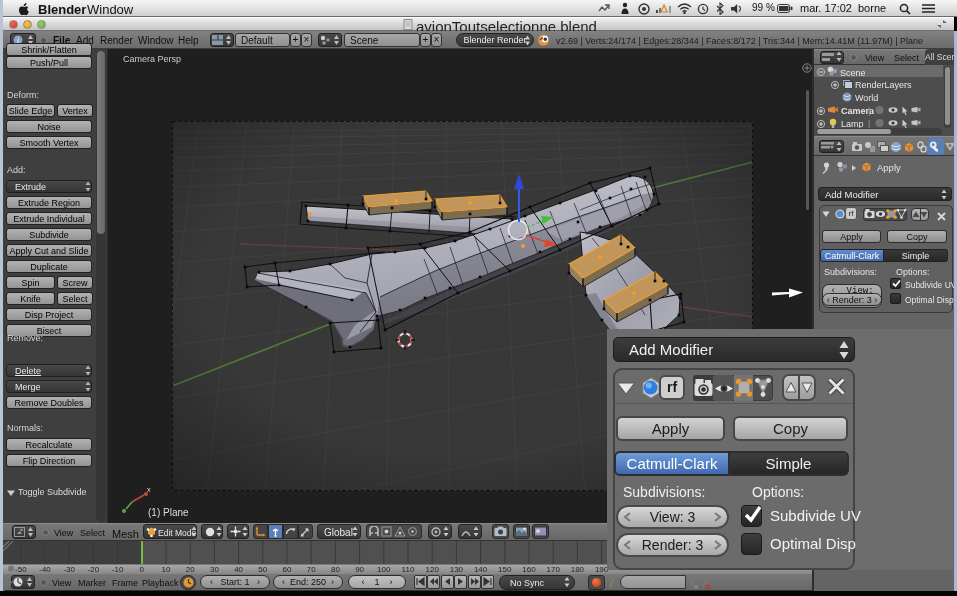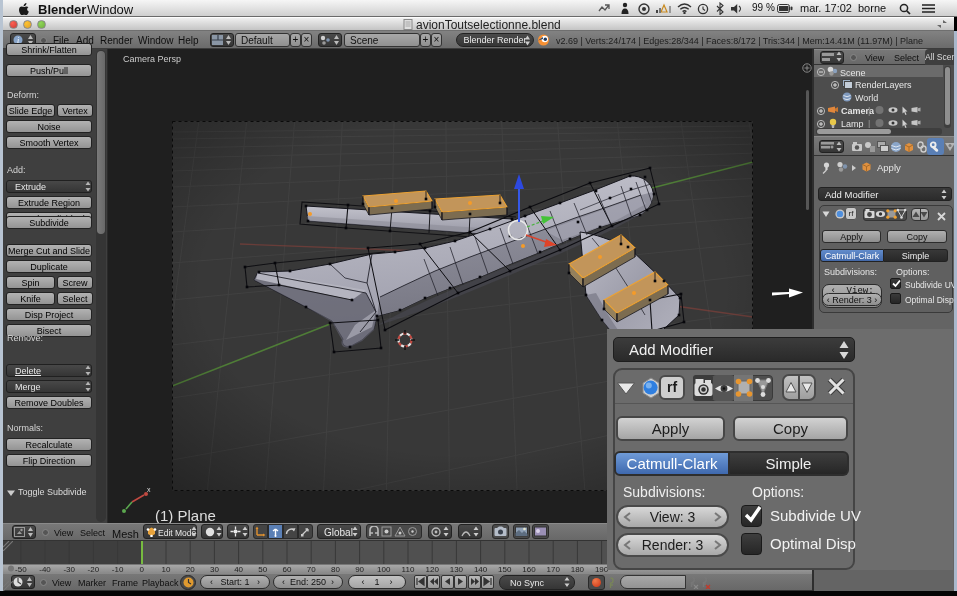--- a/index.html
+++ b/index.html
@@ -79,35 +79,35 @@
     <path d="M0 1 h13 M0 4.5 h13 M0 8 h13" stroke="#222" stroke-width="1.5"></path>
   </svg>
 <div class="abs titlebar"></div>
 <div class="tl" style="left:9px;background:radial-gradient(circle at 35% 30%,#ff5f52,#c63c35);border:1px solid #888;"></div>
 <div class="tl" style="left:23px;background:radial-gradient(circle at 35% 30%,#ffc12f,#d9a02a);border:1px solid #888;"></div>
 <div class="tl" style="left:37px;background:radial-gradient(circle at 35% 30%,#8fd657,#6fae3d);border:1px solid #888;"></div>
 <svg class="abs" style="left:403px;top:19px;" width="10" height="11" viewBox="0 0 10 11">
     <rect x="1" y="0.5" width="8" height="10" fill="#dedede" stroke="#888"></rect>
     <path d="M2.5 3h5M2.5 5h5M2.5 7h5" stroke="#999" stroke-width="0.8"></path>
   </svg>
-<div class="abs" style="left:416px;top:18px;font-size:12px;color:#222;">avionToutselectionne.blend</div>
+<div class="abs" style="left:416px;top:18px;font-size:15px;color:#222;">avionToutselectionne.blend</div>
 <svg class="abs" style="left:936px;top:19px;" width="12" height="10" viewBox="0 0 12 10">
     <path d="M1 6 L5 6 L5 9 Z M11 4 L7 4 L7 1 Z" fill="#666"></path>
   </svg>
 <div class="abs infobar"></div>
 <div class="darkdd" style="left:10px;top:33px;width:26px;height:14px;"></div>
 <svg class="abs" style="left:13px;top:35px;" width="12" height="10" viewBox="0 0 12 10">
     <circle cx="5" cy="5" r="4.5" fill="#88a4c8"></circle>
     <text x="5" y="8" font-size="8" fill="#fff" text-anchor="middle" font-style="italic" font-family="Liberation Serif">i</text>
   </svg>
 <svg class="abs" style="left:27px;top:34px;" width="7" height="12" viewBox="0 0 7 12">
     <path d="M3.5 1 L6 5 L1 5 Z M3.5 11 L6 7 L1 7 Z" fill="#bbb"></path>
   </svg>
 <div class="abs" style="left:40px;top:37px;width:7px;height:7px;border-radius:50%;background:#555;border:1px solid #888;"></div>
-<div class="itxt" style="left:53px;">File</div>
+<div class="itxt" style="left:53px;font-weight:bold;">File</div>
 <div class="itxt" style="left:76px;">Add</div>
 <div class="itxt" style="left:100px;">Render</div>
 <div class="itxt" style="left:138px;">Window</div>
 <div class="itxt" style="left:178px;">Help</div>
 <div class="darkdd" style="left:210px;top:33px;width:24px;height:14px;"></div>
 <svg class="abs" style="left:212px;top:35px;" width="11" height="10" viewBox="0 0 11 10">
     <rect width="11" height="10" fill="#8a96a5"></rect>
     <path d="M0 5 h11 M6 0 v5" stroke="#39414d" stroke-width="1.2"></path>
   </svg>
 <svg class="abs" style="left:225px;top:34px;" width="7" height="12" viewBox="0 0 7 12">
@@ -134,35 +134,35 @@
   </svg>
 <svg class="abs" style="left:537px;top:34px;" width="13" height="12" viewBox="0 0 13 12">
     <circle cx="6.5" cy="6" r="5.5" fill="#f79134"></circle>
     <circle cx="7.8" cy="5" r="3.2" fill="#fff"></circle>
     <circle cx="8.3" cy="5.3" r="1.7" fill="#1f3a5f"></circle>
     <path d="M1 6.5 L6 3 L6 5 Z" fill="#2a4a72"></path>
   </svg>
 <div class="itxt" style="left:556px;color:#1d1d1d;font-size:9px;top:36px;">v2.69 | Verts:24/174 | Edges:28/344 | Faces:8/172 | Tris:344 | Mem:14.41M (11.97M) | Plane</div>
 <div class="abs toolshelf"></div>
 <div class="tbtn" style="top:43px;">Shrink/Flatten</div>
-<div class="tbtn" style="top:64px;">Push/Pull</div>
+<div class="tbtn" style="top:56px;">Push/Pull</div>
 <div class="tlabel" style="top:90px;">Deform:</div>
 <div class="tbtn" style="top:104px;width:49px;">Slide Edge</div>
 <div class="tbtn" style="top:104px;left:57px;width:36px;">Vertex</div>
 <div class="tbtn" style="top:120px;">Noise</div>
 <div class="tbtn" style="top:136px;">Smooth Vertex</div>
 <div class="tlabel" style="top:165px;">Add:</div>
 <div class="tbtnD" style="top:180px;">Extrude</div>
 <svg class="abs" style="left:85px;top:181px;" width="6" height="11" viewBox="0 0 6 11">
     <path d="M3 0.5 L5.5 4 L0.5 4 Z M3 10.5 L5.5 7 L0.5 7 Z" fill="#b5b5b5"></path>
   </svg>
 <div class="tbtn" style="top:196px;">Extrude Region</div>
 <div class="tbtn" style="top:212px;">Extrude Individual</div>
-<div class="tbtn" style="top:216px;">Subdivide</div>
-<div class="tbtn" style="top:244px;">Merge Cut and Slide</div>
+<div class="tbtn" style="top:228px;">Subdivide</div>
+<div class="tbtn" style="top:244px;">Apply Cut and Slide</div>
 <div class="tbtn" style="top:260px;">Duplicate</div>
 <div class="tbtn" style="top:276px;width:49px;">Spin</div>
 <div class="tbtn" style="top:276px;left:57px;width:36px;">Screw</div>
 <div class="tbtn" style="top:292px;width:49px;">Knife</div>
 <div class="tbtn" style="top:292px;left:57px;width:36px;">Select</div>
 <div class="tbtn" style="top:308px;">Disp Project</div>
 <div class="tbtn" style="top:324px;">Bisect</div>
 <div class="tlabel" style="top:333px;text-align:center;">Remove:</div>
 <div class="tbtnD" style="top:364px;text-decoration:underline;">Delete</div>
 <svg class="abs" style="left:85px;top:365px;" width="6" height="11" viewBox="0 0 6 11">
@@ -430,21 +430,21 @@
     <circle cx="405" cy="340" r="6.5" fill="none" stroke="#e6e6e6" stroke-width="2.2" stroke-dasharray="3.5,3.5" stroke-dashoffset="3.5"></circle>
     <path d="M405,330 V334 M405,346 V350 M395,340 H399 M411,340 H415" stroke="#111" stroke-width="1.4"></path>
     <rect x="172.5" y="121.5" width="580" height="369" fill="none" stroke="#0a0a0a" stroke-width="1" stroke-dasharray="3,3"></rect>
   </svg>
 <div class="abs" style="left:806px;top:90px;width:3px;height:120px;background:#565656;border-radius:2px;"></div>
 <svg class="abs" style="left:802px;top:63px;" width="10" height="10" viewBox="0 0 10 10">
     <circle cx="5" cy="5" r="4.2" fill="none" stroke="#8a8a8a"></circle>
     <path d="M5 2.5 V7.5 M2.5 5 H7.5" stroke="#8a8a8a"></path>
   </svg>
 <div class="abs" style="left:123px;top:54px;font-size:9px;color:#cbcbcb;">Camera Persp</div>
-<div class="abs" style="left:155px;top:507px;font-size:15px;color:#dedede;">(1) Plane</div>
+<div class="abs" style="left:148px;top:507px;font-size:10px;color:#dedede;">(1) Plane</div>
 <svg class="abs" style="left:118px;top:485px;" width="34" height="30" viewBox="0 0 34 30">
     <line x1="14" y1="17" x2="26" y2="10" stroke="#c14a42" stroke-width="1.6"></line>
     <circle cx="28" cy="9" r="2" fill="#c14a42"></circle>
     <line x1="14" y1="17" x2="8" y2="24" stroke="#5ba84f" stroke-width="1.6"></line>
     <circle cx="6" cy="26" r="2" fill="#5ba84f"></circle>
     <text x="29" y="7" font-size="7" fill="#ddd">x</text>
   </svg>
 <svg class="abs" style="left:770px;top:284px;" width="36" height="16" viewBox="0 0 36 16">
     <path d="M2 8.5 L19 8 L19 4.5 L33 8.5 L19 13.5 L19 10 L2 11.5 Z" fill="#fff"></path>
   </svg>

